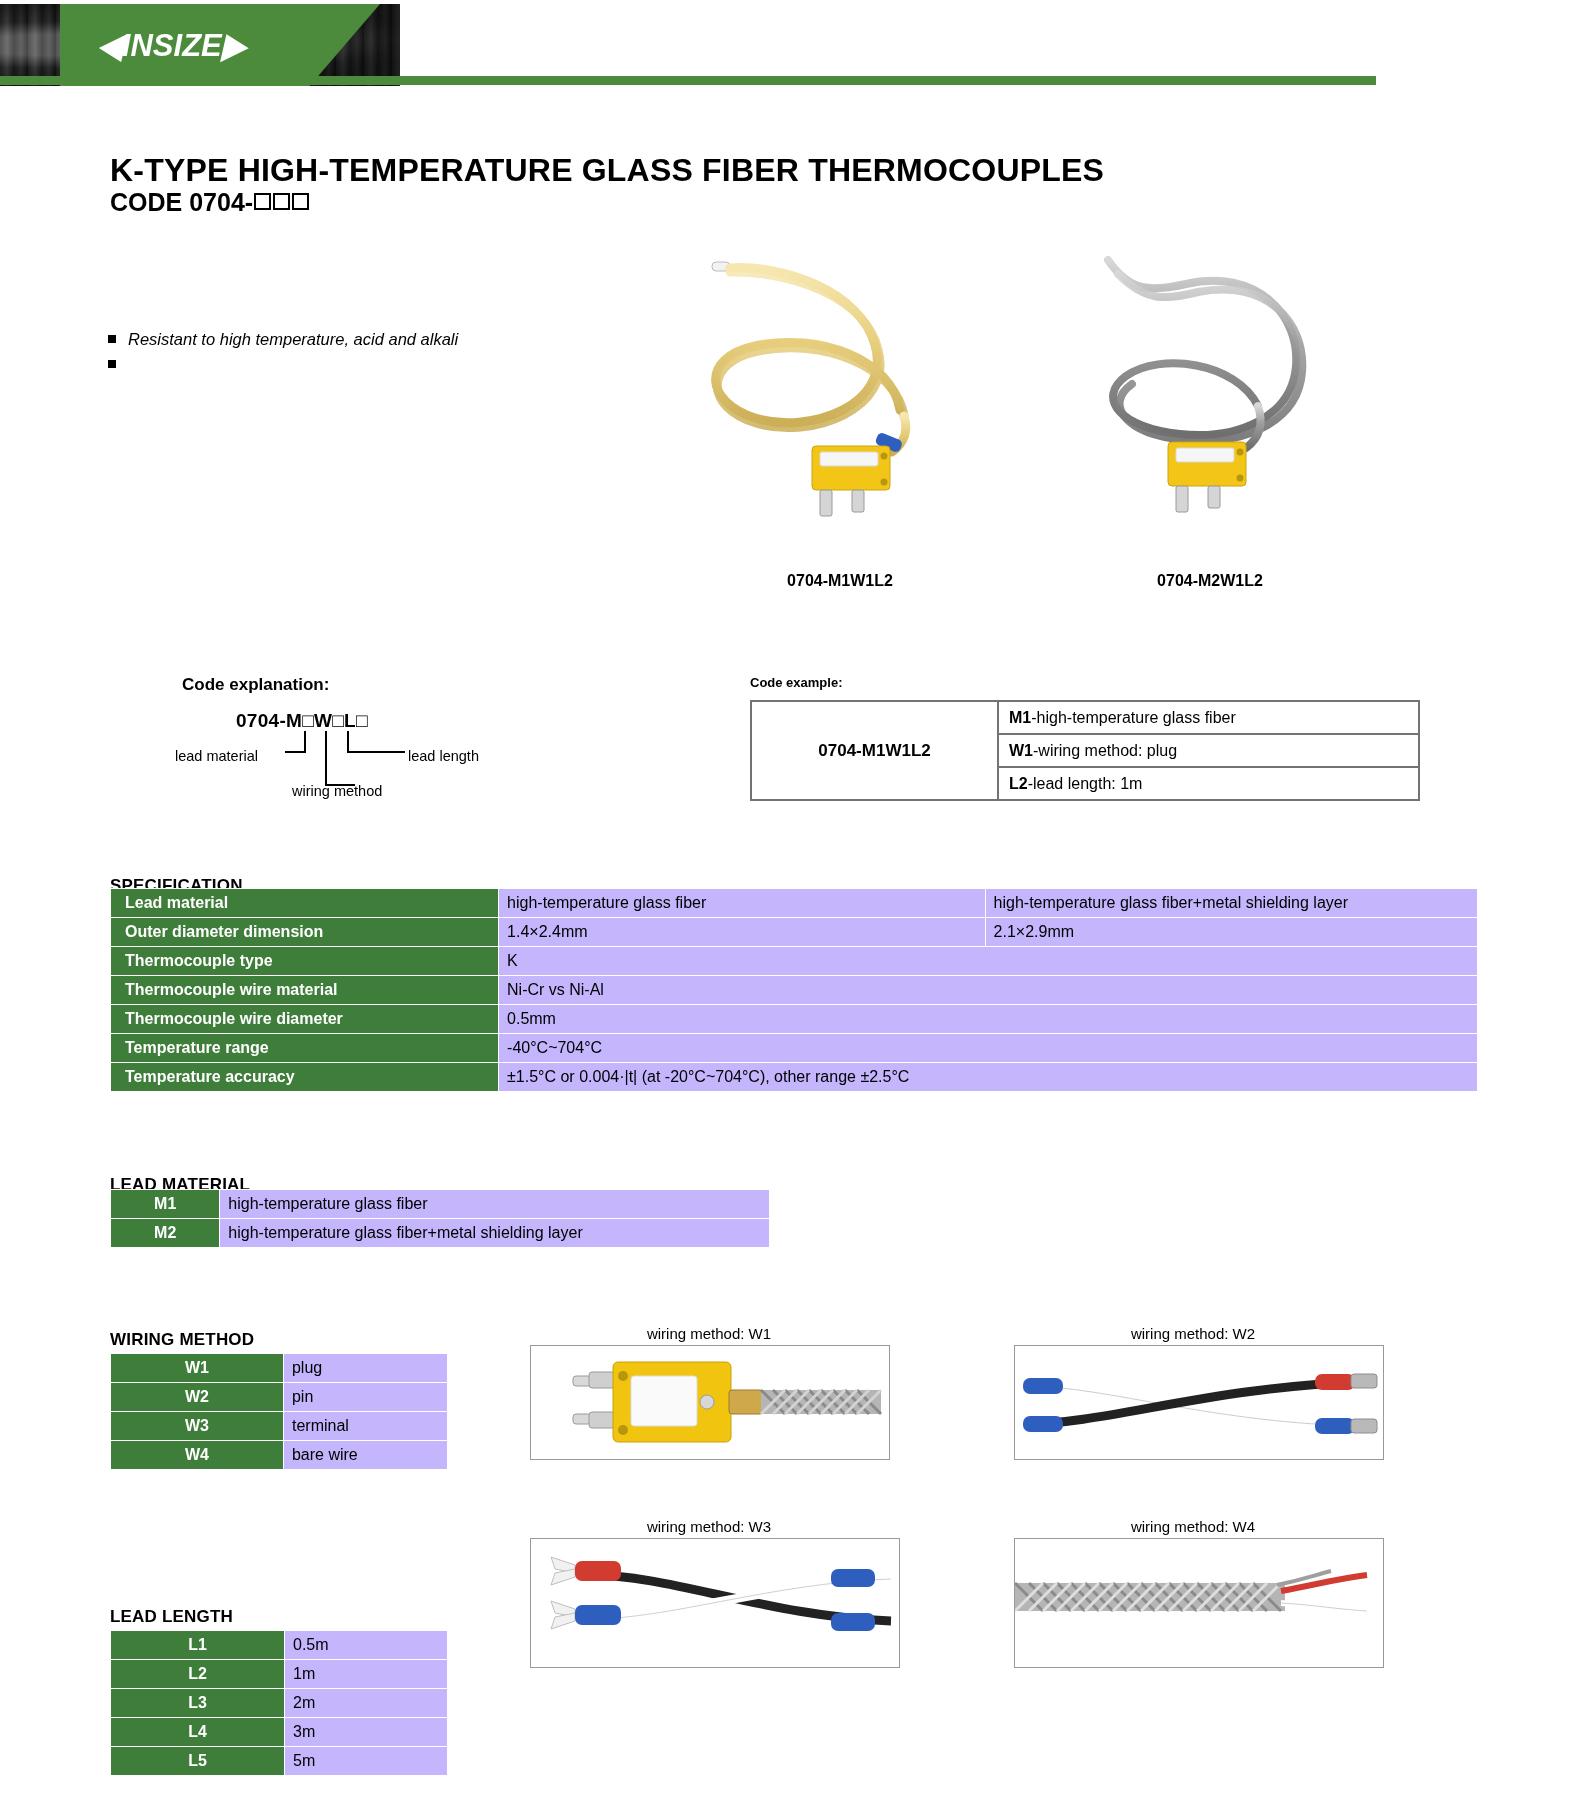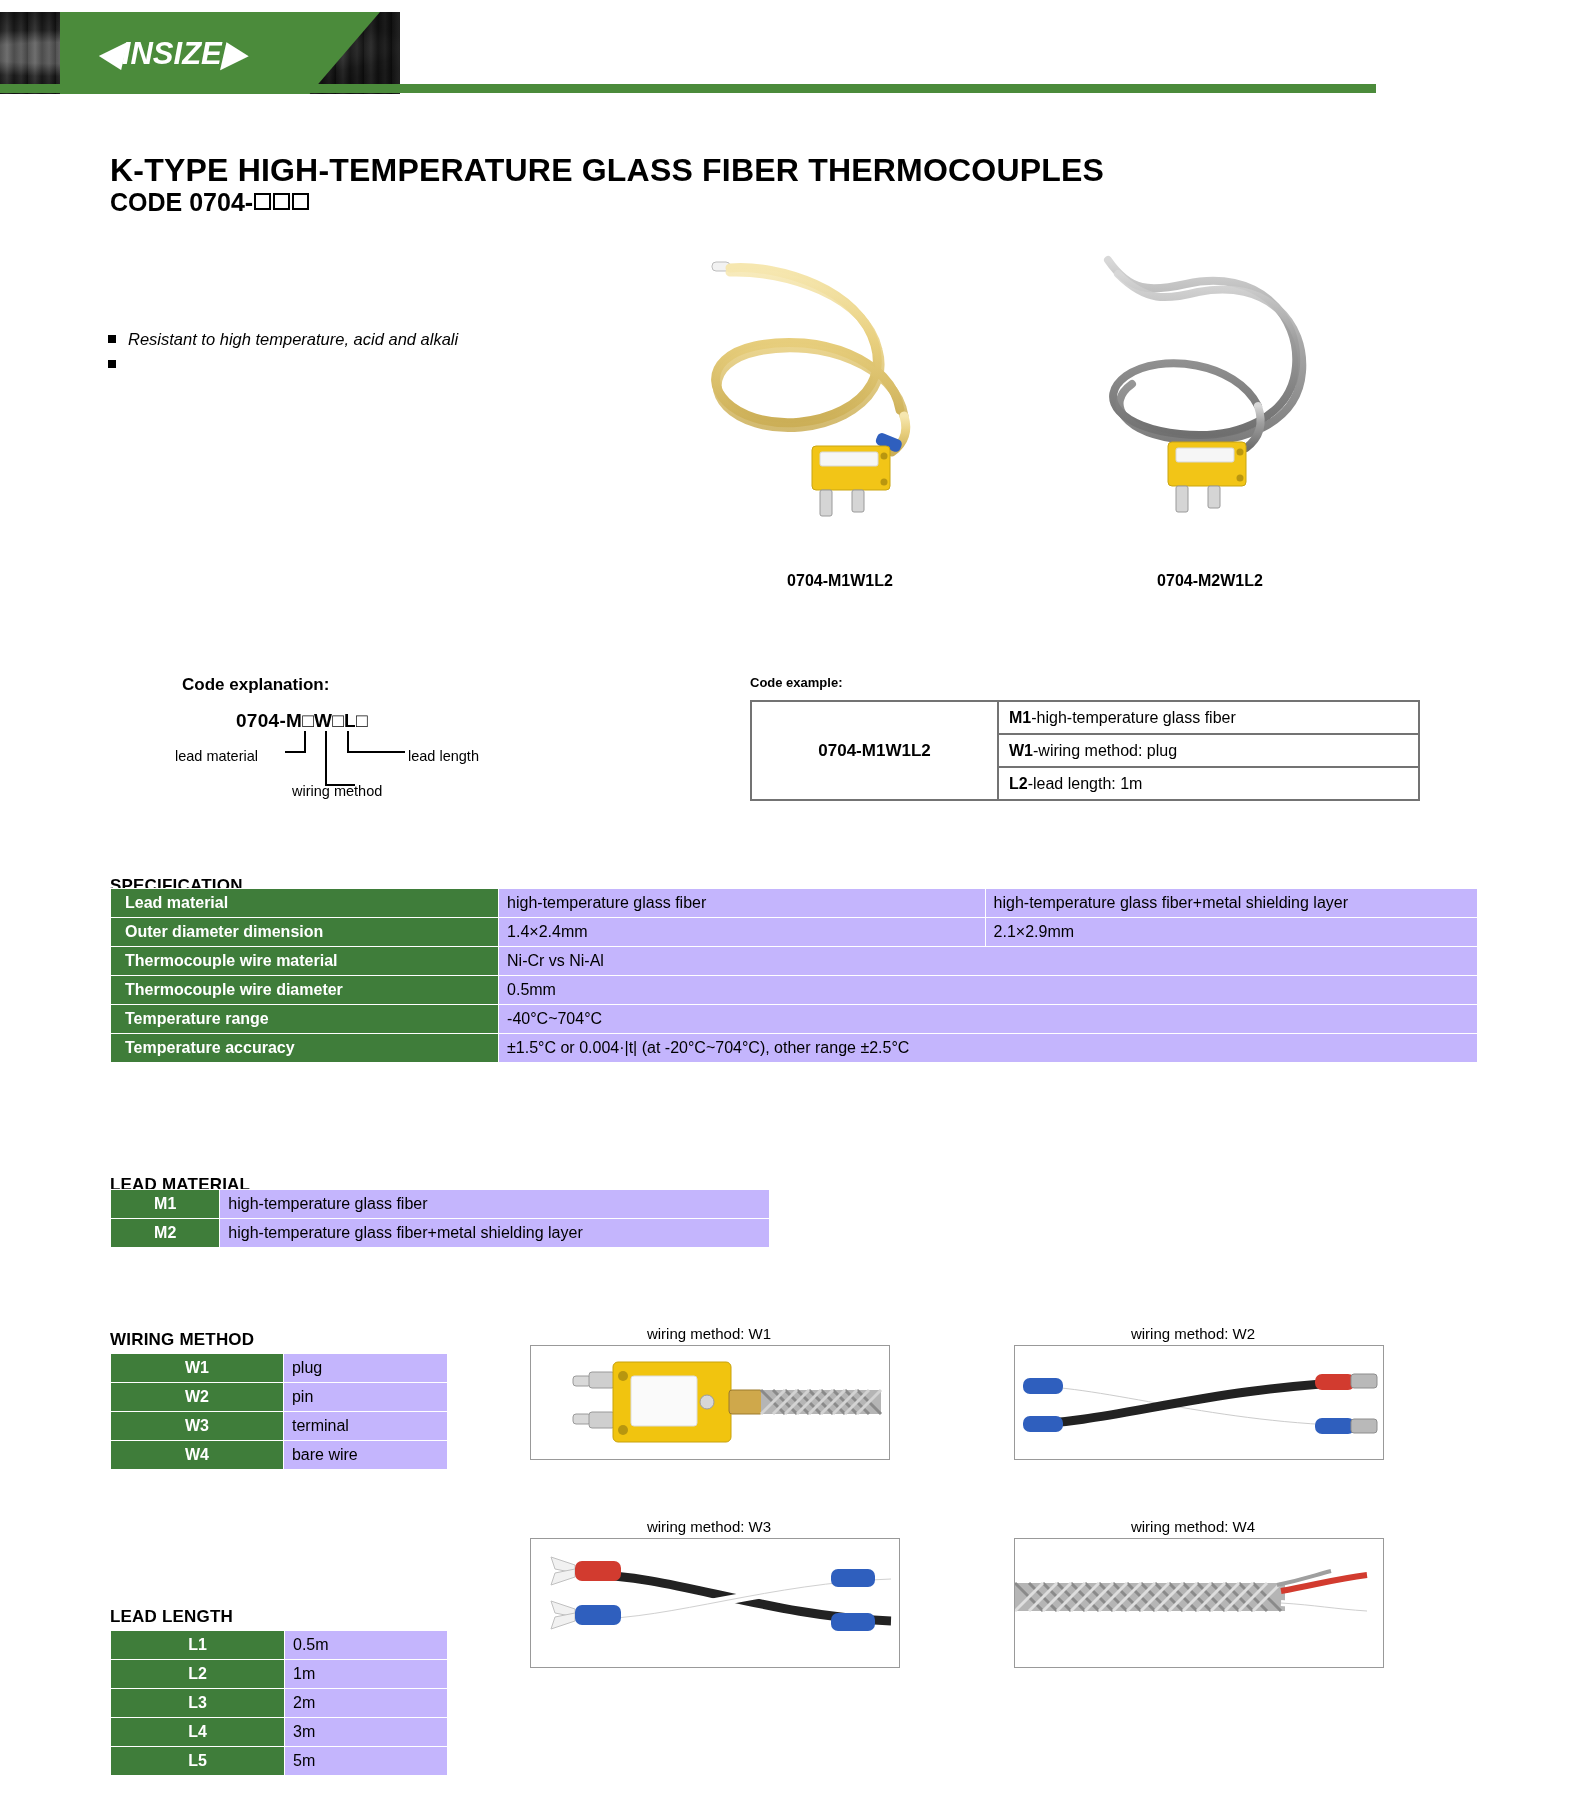--- a/index.html
+++ b/index.html
@@ -12,21 +12,21 @@
     height: 1808px;
     position: relative;
     font-family: "Liberation Sans", sans-serif;
     color: #000000;
     overflow: hidden;
   }
 
   
   .header {
     position: absolute;
-    top: 12px; left: 0;
+    top: 4px; left: 0;
     width: 1376px;
     height: 90px;
     overflow: hidden;
   }
   .header-photo {
     position: absolute;
     top: 0; left: 0;
     width: 400px;
     height: 82px;
     background:
@@ -375,20 +375,24 @@
   <tbody>
       <tr>
     <td class="lbl-cell c1">Lead material</td>
     <td class="val-cell c2">high-temperature glass fiber</td>
     <td class="val-cell c3">high-temperature glass fiber+metal shielding layer</td>
   </tr>
   <tr>
     <td class="lbl-cell c1">Outer diameter dimension</td>
     <td class="val-cell c2">1.4×2.4mm</td>
     <td class="val-cell c3">2.1×2.9mm</td>
+  </tr>
+  <tr>
+    <td class="lbl-cell c1">Thermocouple type</td>
+    <td class="val-cell" colspan="2">K</td>
   </tr>
   <tr>
     <td class="lbl-cell c1">Thermocouple wire material</td>
     <td class="val-cell" colspan="2">Ni-Cr vs Ni-Al</td>
   </tr>
   <tr>
     <td class="lbl-cell c1">Thermocouple wire diameter</td>
     <td class="val-cell" colspan="2">0.5mm</td>
   </tr>
   <tr>

